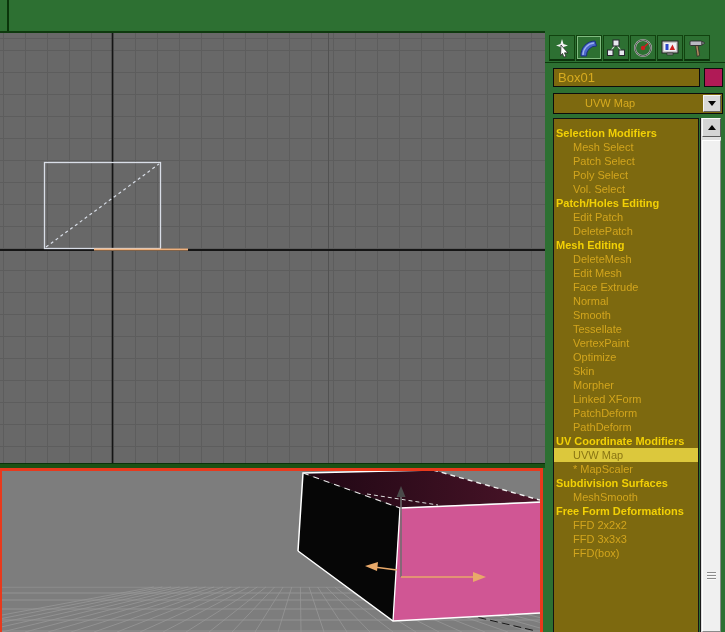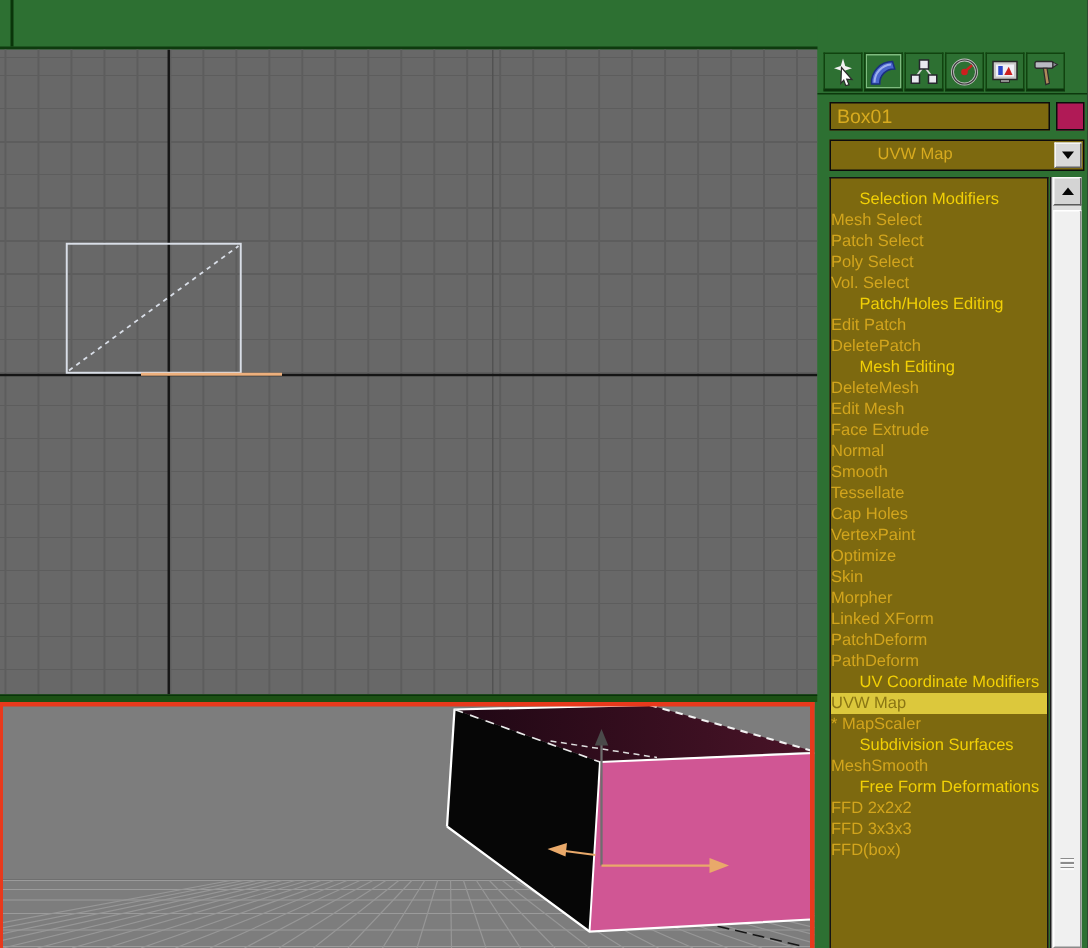--- a/index.html
+++ b/index.html
@@ -67,22 +67,22 @@
     display:flex; align-items:center; justify-content:center;
   }
   .tri-down { width:0; height:0; border:4px solid transparent; border-top:5px solid #060606; margin-top:4px; }
 
   .mod-list {
     position:absolute; left:8px; top:118px; width:146px; height:514px;
     background:#7d690f; border:1px solid #141414; border-bottom:none;
     padding-top:7px; overflow:hidden;
   }
   .row { height:14px; line-height:14px; white-space:nowrap; }
-  .row.header { color:#f2d006; font-weight:normal; padding-left:19px; }
-  .row.item   { color:#d2a51d; }
+  .row.header { color:#f2d006; font-weight:bold; padding-left:2px; }
+  .row.item   { color:#d2a51d; padding-left:19px; }
   .row.item.selected { background:#dcc83c; color:#8a7614; }
 
   
   .sb { position:absolute; left:155px; top:118px; width:21px; height:514px; background:#dfdfdf; border-left:1px solid #1c1c1c; }
   .sb-btn {
     position:absolute; left:1px; top:0; width:19px; height:19px; background:#d4d4d4;
     border:1px solid; border-color:#fafafa #5a5a5a #5a5a5a #fafafa;
     display:flex; align-items:center; justify-content:center;
   }
   .tri-up { width:0; height:0; border:4px solid transparent; border-bottom:5px solid #060606; margin-bottom:4px; }
@@ -264,21 +264,20 @@
         <div class="row header">Patch/Holes Editing</div>
         <div class="row item">Edit Patch</div>
         <div class="row item">DeletePatch</div>
         <div class="row header">Mesh Editing</div>
         <div class="row item">DeleteMesh</div>
         <div class="row item">Edit Mesh</div>
         <div class="row item">Face Extrude</div>
         <div class="row item">Normal</div>
         <div class="row item">Smooth</div>
         <div class="row item">Tessellate</div>
-        <div class="row item">Cap Holes</div>
         <div class="row item">VertexPaint</div>
         <div class="row item">Optimize</div>
         <div class="row item">Skin</div>
         <div class="row item">Morpher</div>
         <div class="row item">Linked XForm</div>
         <div class="row item">PatchDeform</div>
         <div class="row item">PathDeform</div>
         <div class="row header">UV Coordinate Modifiers</div>
         <div class="row item selected">UVW Map</div>
         <div class="row item">* MapScaler</div>

